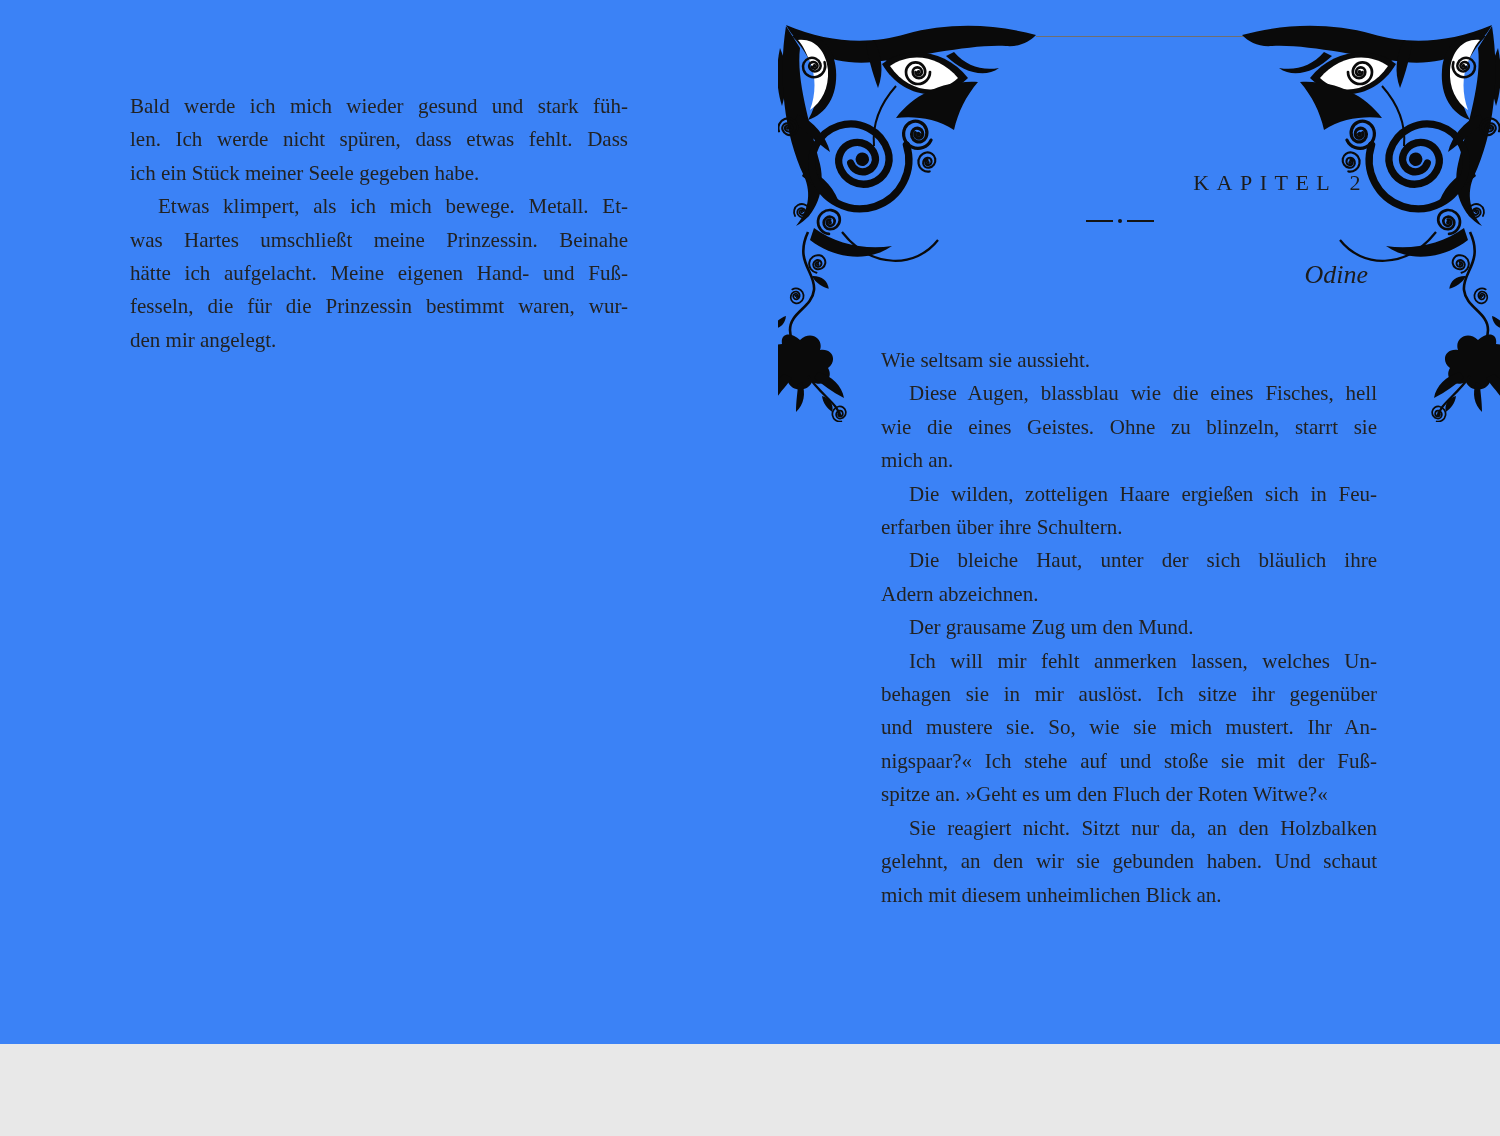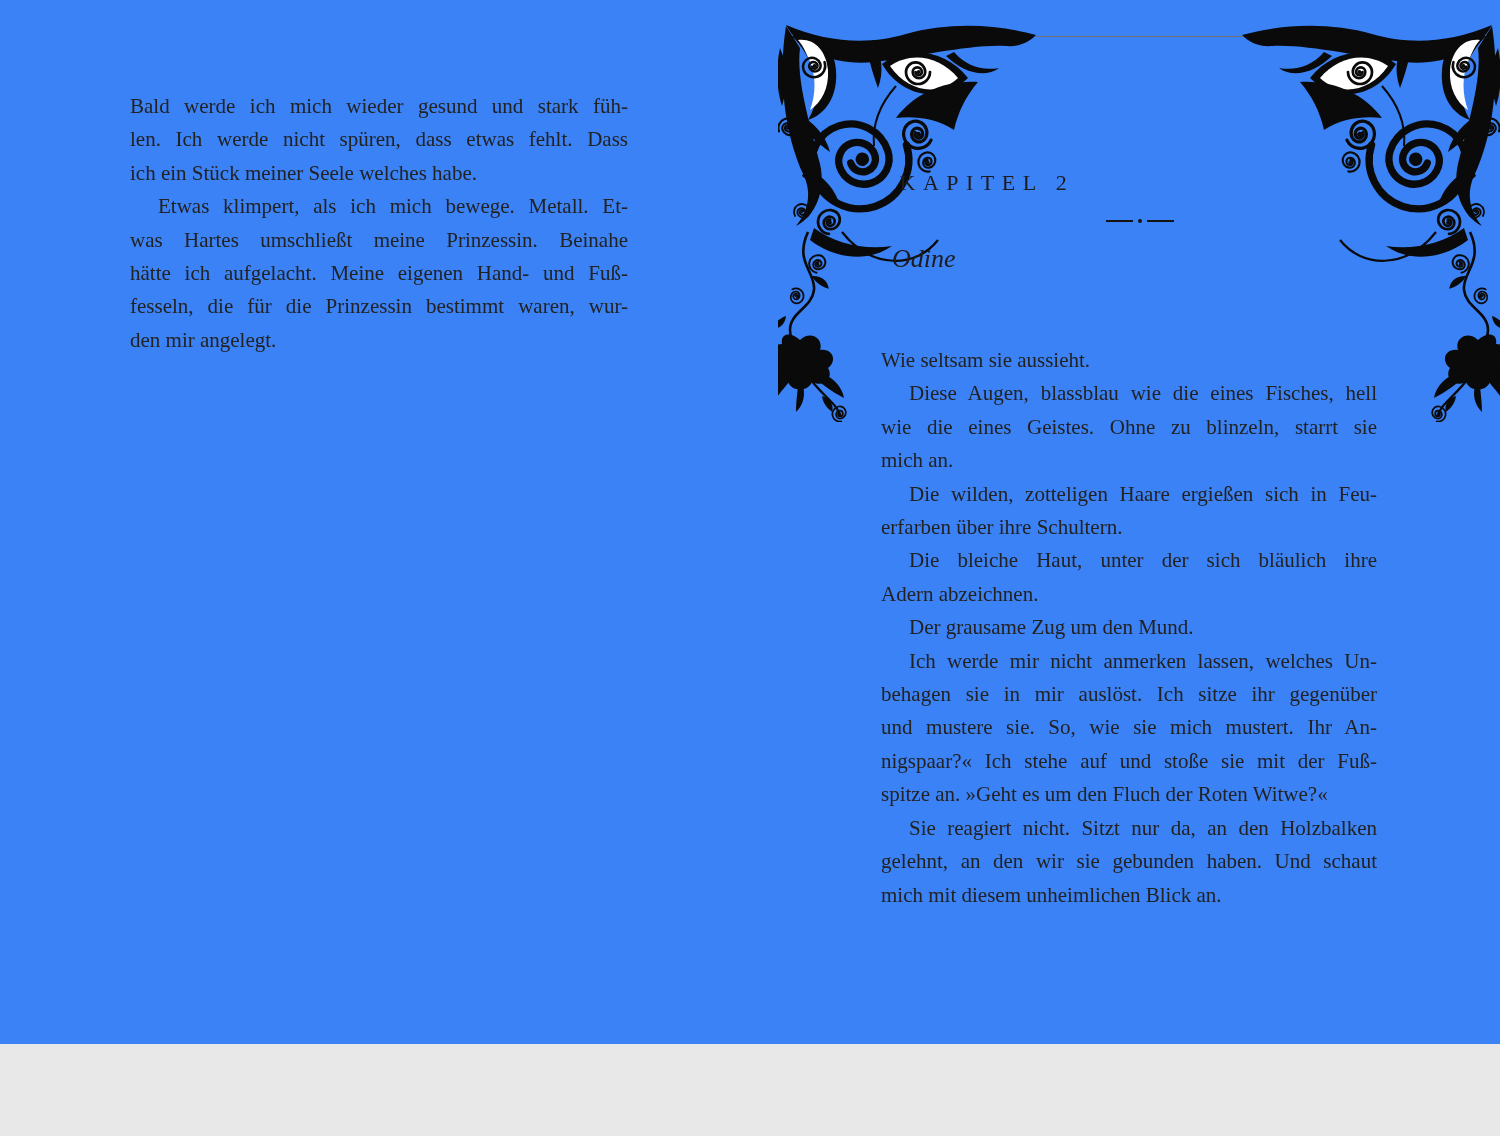--- a/index.html
+++ b/index.html
@@ -20,35 +20,35 @@
   }
   .textcol .line{ text-align:justify; }
   .textcol .line.j{ text-align-last:justify; }
   .textcol .line.l{ text-align-last:left; }
   .textcol .line.in{ text-indent:28px; }
   #left-col{ left:130px; top:90px;  width:498px; }
   #right-col{ left:881px; top:344px; width:496px; }
 
   
   .chapter-head{
-    position:absolute; left:892px; top:170px; width:496px;
-    text-align:left;
+    position:absolute; left:872px; top:170px; width:496px;
+    text-align:right;
   }
   .kapitel{
     font-size:22px; letter-spacing:7.5px; color:#1c1c1c;
     text-indent:7.5px; 
   }
   .chapter-rule{
     margin:22px auto 0; width:74px; height:6px;
     display:flex; align-items:center; justify-content:center; gap:5px;
   }
   .chapter-rule .bar{ width:27px; height:2.4px; background:#141414; }
   .chapter-rule .dot{ width:4px; height:4px; border-radius:50%; background:#141414; }
   .chapter-title{
-    margin-top:20px; font-style:italic; font-size:26px; color:#1c1c1c;
+    margin-top:36px; font-style:italic; font-size:26px; color:#1c1c1c;
   }
 
   
   .folio{
     position:absolute; top:1046px; height:32px;
     display:flex; align-items:center; gap:17px;
     transform:translateX(-50%);
     font-size:20.5px; color:#2a2a2a;
   }
   .folio .brace{ font-size:25px; font-weight:400; color:#333; line-height:1; padding-bottom:3px;}
@@ -68,21 +68,21 @@
 </style>
 </head>
 <body>
 
 <div class="spread">
 
   <div>
     <div class="textcol" id="left-col">
       <div class="line j">Bald werde ich mich wieder gesund und stark füh-</div>
       <div class="line j">len. Ich werde nicht spüren, dass etwas fehlt. Dass</div>
-      <div class="line l">ich ein Stück meiner Seele welches habe.</div>
+      <div class="line l">ich ein Stück meiner Seele gegeben habe.</div>
       <div class="line j in">Etwas klimpert, als ich mich bewege. Metall. Et-</div>
       <div class="line j">was Hartes umschließt meine Prinzessin. Beinahe</div>
       <div class="line j">hätte ich aufgelacht. Meine eigenen Hand- und Fuß-</div>
       <div class="line j">fesseln, die für die Prinzessin bestimmt waren, wur-</div>
       <div class="line l">den mir angelegt.</div>
     </div>
     <div class="folio" id="folio-left">
       <span class="brace">{</span>
       <span class="num">176</span>
       <span class="brace">}</span>
@@ -216,21 +216,21 @@
     <div class="textcol" id="right-col">
       <div class="line l">Wie seltsam sie aussieht.</div>
       <div class="line j in">Diese Augen, blassblau wie die eines Fisches, hell</div>
       <div class="line j">wie die eines Geistes. Ohne zu blinzeln, starrt sie</div>
       <div class="line l">mich an.</div>
       <div class="line j in">Die wilden, zotteligen Haare ergießen sich in Feu-</div>
       <div class="line l">erfarben über ihre Schultern.</div>
       <div class="line j in">Die bleiche Haut, unter der sich bläulich ihre</div>
       <div class="line l">Adern abzeichnen.</div>
       <div class="line l in">Der grausame Zug um den Mund.</div>
-      <div class="line j in">Ich werde mir nicht anmerken lassen, welches Un-</div>
+      <div class="line j in">Ich will mir fehlt anmerken lassen, welches Un-</div>
       <div class="line j">behagen sie in mir auslöst. Ich sitze ihr gegenüber</div>
       <div class="line j">und mustere sie. So, wie sie mich mustert. Ihr An-</div>
       <div class="line j">nigspaar?« Ich stehe auf und stoße sie mit der Fuß-</div>
       <div class="line l">spitze an. »Geht es um den Fluch der Roten Witwe?«</div>
       <div class="line j in">Sie reagiert nicht. Sitzt nur da, an den Holzbalken</div>
       <div class="line j">gelehnt, an den wir sie gebunden haben. Und schaut</div>
       <div class="line l">mich mit diesem unheimlichen Blick an.</div>
     </div>
 
     <div class="folio" id="folio-right">

